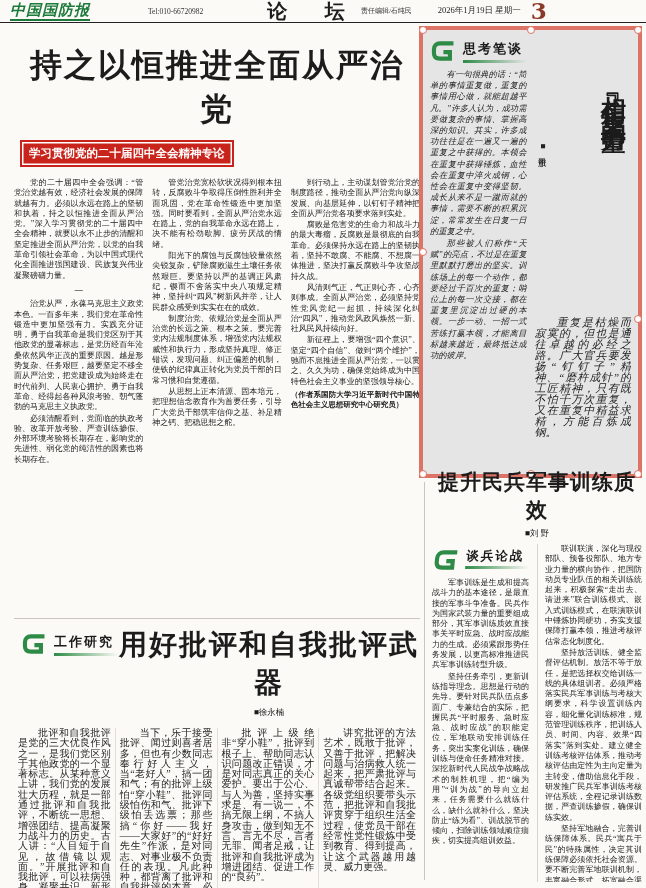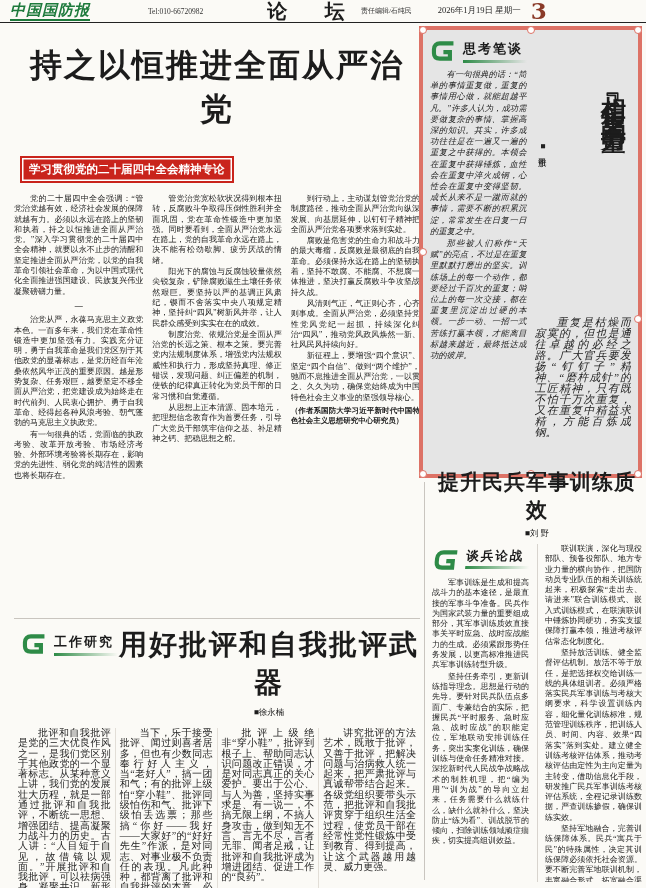--- a/index.html
+++ b/index.html
@@ -17,21 +17,21 @@
   .section-title{font-family:"Liberation Sans",sans-serif;font-weight:900;font-size:20px;
     letter-spacing:16px;margin-left:48px;text-indent:16px;white-space:nowrap;}
   .editor{font-size:7px;color:#333;margin-left:0px;}
   .dateline{font-size:8.5px;margin-left:26px;white-space:nowrap;}
   .pagenum{font-size:23px;color:#8a3a28;font-weight:bold;margin-left:10px;margin-right:10px;
     font-family:"DejaVu Serif",serif;line-height:20px;}
   
   .main-art{position:absolute;left:14px;top:28px;width:406px;height:588px;}
   .main-title{font-family:"Liberation Sans",sans-serif;font-weight:900;font-size:32px;
     text-align:center;letter-spacing:2px;margin-top:16px;}
-  .main-meta{position:relative;height:30px;margin-top:24px;text-decoration:underline;}
+  .main-meta{position:relative;height:30px;margin-top:8px;text-decoration:underline;}
   .banner{position:absolute;left:6px;top:0px;background:#c9241c;color:#fff;
     font-family:"Liberation Sans",sans-serif;font-weight:bold;font-size:11.5px;
     padding:4px 7px;border:2px solid #c9241c;box-shadow:inset 0 0 0 1.5px #fff;white-space:nowrap;}
   .main-byline{text-align:center;font-size:9px;padding-top:9px;}
   .main-cols{display:flex;gap:9px;margin-top:8px;height:476px;overflow:hidden;}
   .col{flex:1;overflow:hidden;font-size:8px;line-height:10.3px;text-align:justify;}
   .para{margin:0 0 1px 0;text-indent:2em;}
   .sep{text-indent:0;text-align:center;margin:4px 0;font-weight:bold;}
   .footnote{font-weight:bold;font-size:7.5px;line-height:10px;margin-top:3px;text-align:justify;}
   
@@ -95,21 +95,21 @@
   <div class="main-title">持之以恒推进全面从严治党</div>
   <div class="main-meta">
     <span class="banner">学习贯彻党的二十届四中全会精神专论</span>
     <div class="main-byline">■仲一平</div>
   </div>
   <div class="main-cols">
     <div class="col">
         <p class="para">党的二十届四中全会强调：“管党治党越有效，经济社会发展的保障就越有力。必须以永远在路上的坚韧和执着，持之以恒推进全面从严治党。”深入学习贯彻党的二十届四中全会精神，就要以永不止步的清醒和坚定推进全面从严治党，以党的自我革命引领社会革命，为以中国式现代化全面推进强国建设、民族复兴伟业凝聚磅礴力量。</p>
         <p class="para sep">—</p>
         <p class="para">治党从严，永葆马克思主义政党本色。一百多年来，我们党在革命性锻造中更加坚强有力。实践充分证明，勇于自我革命是我们党区别于其他政党的显著标志，是党历经百年沧桑依然风华正茂的重要原因。越是形势复杂、任务艰巨，越要坚定不移全面从严治党，把党建设成为始终走在时代前列、人民衷心拥护、勇于自我革命、经得起各种风浪考验、朝气蓬勃的马克思主义执政党。</p>
-        <p class="para">有一句很典的话，党面临的执政考验、改革开放考验、市场经济考验、外部环境考验将长期存在，影响党的先进性、弱化党的纯洁性的因素也将长期存在。</p>
+        <p class="para">必须清醒看到，党面临的执政考验、改革开放考验、严查训练掺假、外部环境考验将长期存在，影响党的先进性、弱化党的纯洁性的因素也将长期存在。</p>
       </div>
     <div class="col">
         <p class="para">管党治党宽松软状况得到根本扭转，反腐败斗争取得压倒性胜利并全面巩固，党在革命性锻造中更加坚强。同时要看到，全面从严治党永远在路上，党的自我革命永远在路上，决不能有松劲歇脚、疲劳厌战的情绪。</p>
         <p class="para">阳光下的腐蚀与反腐蚀较量依然尖锐复杂，铲除腐败滋生土壤任务依然艰巨。要坚持以严的基调正风肃纪，锲而不舍落实中央八项规定精神，坚持纠“四风”树新风并举，让人民群众感受到实实在在的成效。</p>
         <p class="para">制度治党、依规治党是全面从严治党的长远之策、根本之策。要完善党内法规制度体系，增强党内法规权威性和执行力，形成坚持真理、修正错误，发现问题、纠正偏差的机制，使铁的纪律真正转化为党员干部的日常习惯和自觉遵循。</p>
         <p class="para">从思想上正本清源、固本培元，把理想信念教育作为首要任务，引导广大党员干部筑牢信仰之基、补足精神之钙、把稳思想之舵。</p>
       </div>
     <div class="col">
       <div>
           <p class="para">到行动上，主动谋划管党治党的制度路径，推动全面从严治党向纵深发展、向基层延伸，以钉钉子精神把全面从严治党各项要求落到实处。</p>

